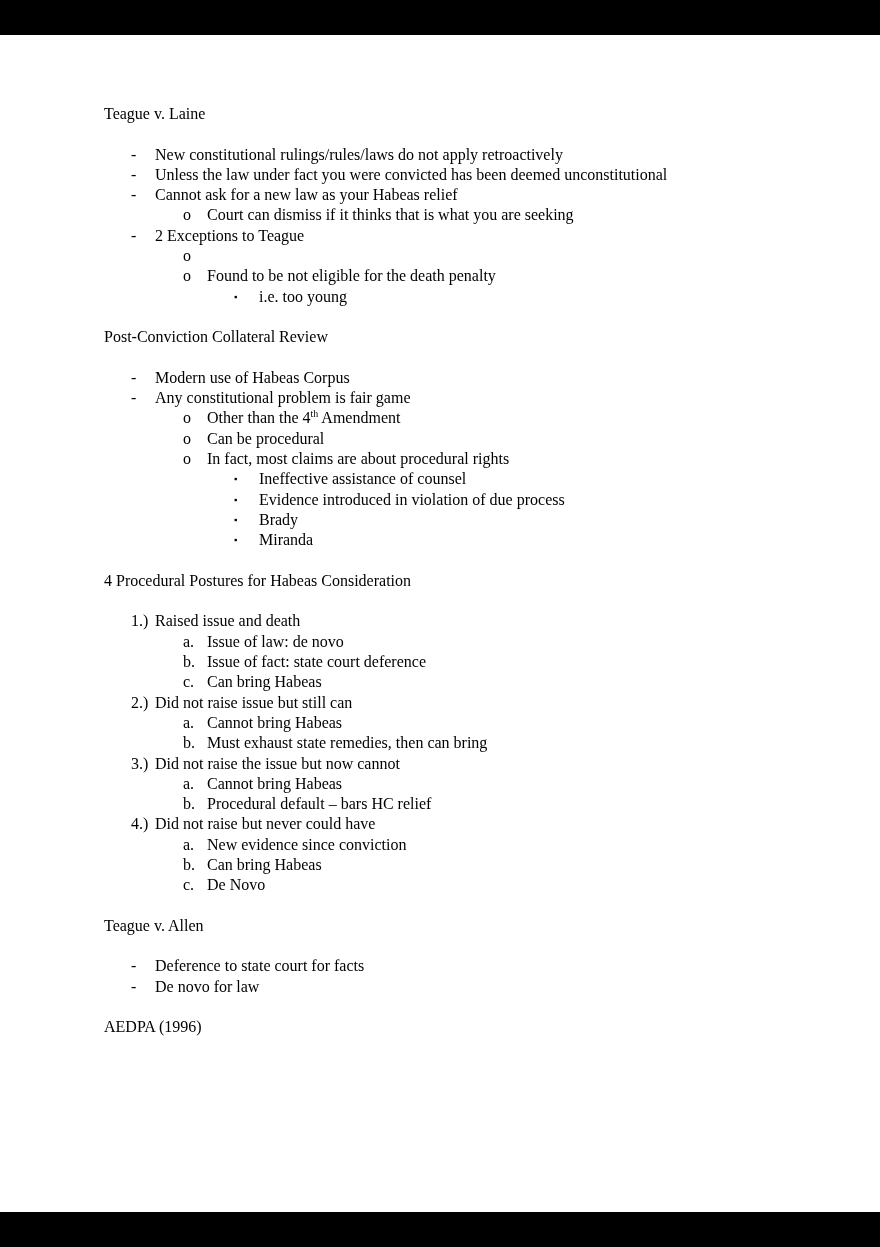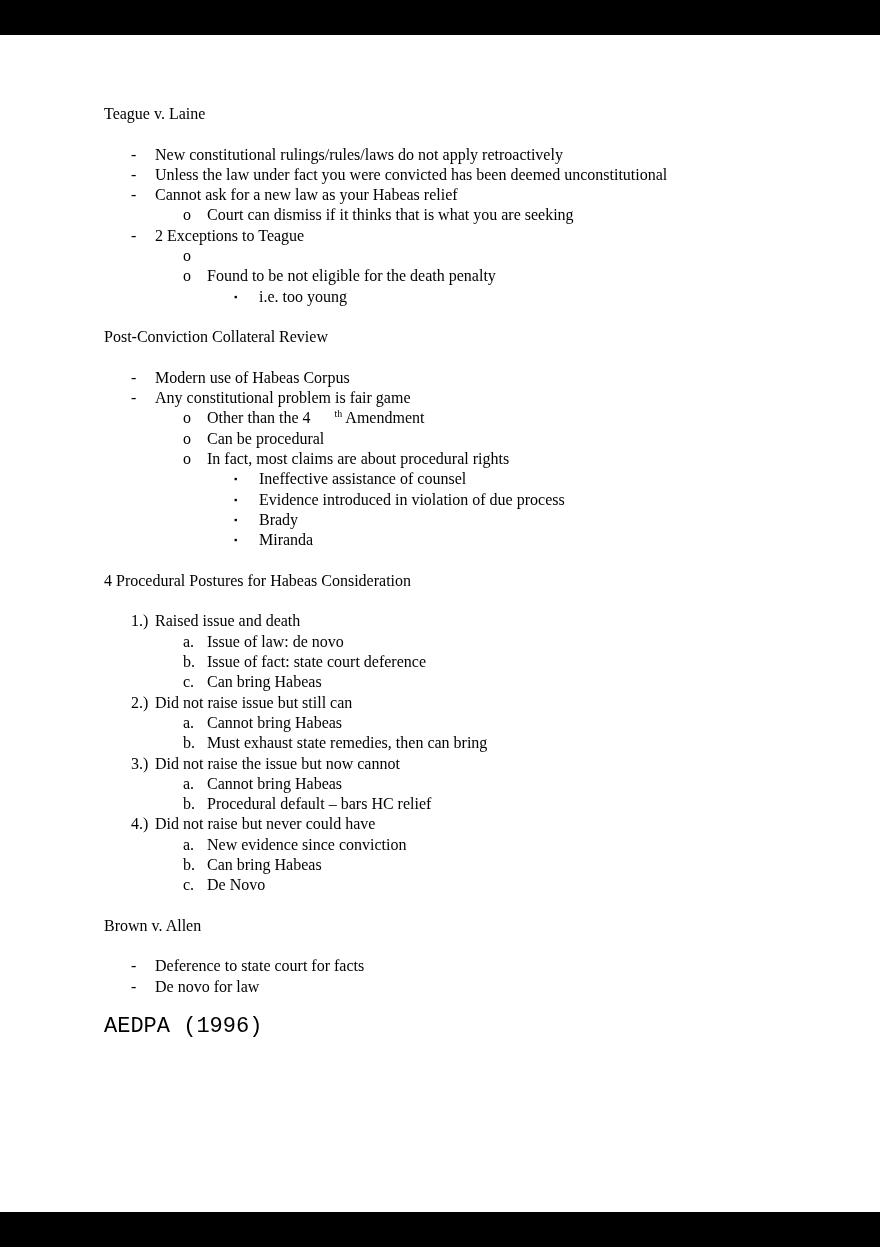--- a/index.html
+++ b/index.html
@@ -38,32 +38,32 @@
     position: relative;
     min-height: 20.3px;
     line-height: 20.3px;
     font-size: 16px;
     color: #000000;
   }
   .line.spacer { height: 20.3px; }
   .line.heading { padding-left: 0; }
   .line.heading-sans {
     padding-left: 0;
-    font-family: Liberation Mono, monospace;
-    font-size: 22px;
+    font-family: Liberation Serif, serif;
+    font-size: 16px;
   }
   .line.item.indent-1 { padding-left: 51px; }
   .line.item.indent-2 { padding-left: 103px; }
   .line.item.indent-3 { padding-left: 155px; }
   .marker { position: absolute; top: 0; }
   .indent-1 .marker { left: 27px; }
   .indent-2 .marker { left: 79px; }
   .indent-3 .marker { left: 130px; }
   .marker-square { font-size: 9.5px; line-height: 20.3px; }
-  sup { font-size: 0.62em; line-height: 0; margin-left: 24px; }
+  sup { font-size: 0.62em; line-height: 0; }
 </style>
 </head>
 <body>
 
 <div class="viewport">
   <div class="bar top"></div>
   <div class="page">
       <div class="line heading"><span class="text">Teague v. Laine</span></div>
       <div class="line spacer"></div>
       <div class="line item indent-1"><span class="marker">-</span><span class="text">New constitutional rulings/rules/laws do not apply retroactively</span></div>
@@ -97,21 +97,21 @@
       <div class="line item indent-2"><span class="marker">a.</span><span class="text">Cannot bring Habeas</span></div>
       <div class="line item indent-2"><span class="marker">b.</span><span class="text">Must exhaust state remedies, then can bring</span></div>
       <div class="line item indent-1"><span class="marker">3.)</span><span class="text">Did not raise the issue but now cannot</span></div>
       <div class="line item indent-2"><span class="marker">a.</span><span class="text">Cannot bring Habeas</span></div>
       <div class="line item indent-2"><span class="marker">b.</span><span class="text">Procedural default – bars HC relief</span></div>
       <div class="line item indent-1"><span class="marker">4.)</span><span class="text">Did not raise but never could have</span></div>
       <div class="line item indent-2"><span class="marker">a.</span><span class="text">New evidence since conviction</span></div>
       <div class="line item indent-2"><span class="marker">b.</span><span class="text">Can bring Habeas</span></div>
       <div class="line item indent-2"><span class="marker">c.</span><span class="text">De Novo</span></div>
       <div class="line spacer"></div>
-      <div class="line heading"><span class="text">Brown v. Allen</span></div>
+      <div class="line heading"><span class="text">Teague v. Allen</span></div>
       <div class="line spacer"></div>
       <div class="line item indent-1"><span class="marker">-</span><span class="text">Deference to state court for facts</span></div>
       <div class="line item indent-1"><span class="marker">-</span><span class="text">De novo for law</span></div>
       <div class="line spacer"></div>
       <div class="line heading-sans"><span class="text">AEDPA (1996)</span></div>
     </div>
   <div class="bar bottom"></div>
 </div>
 
 </body></html>

